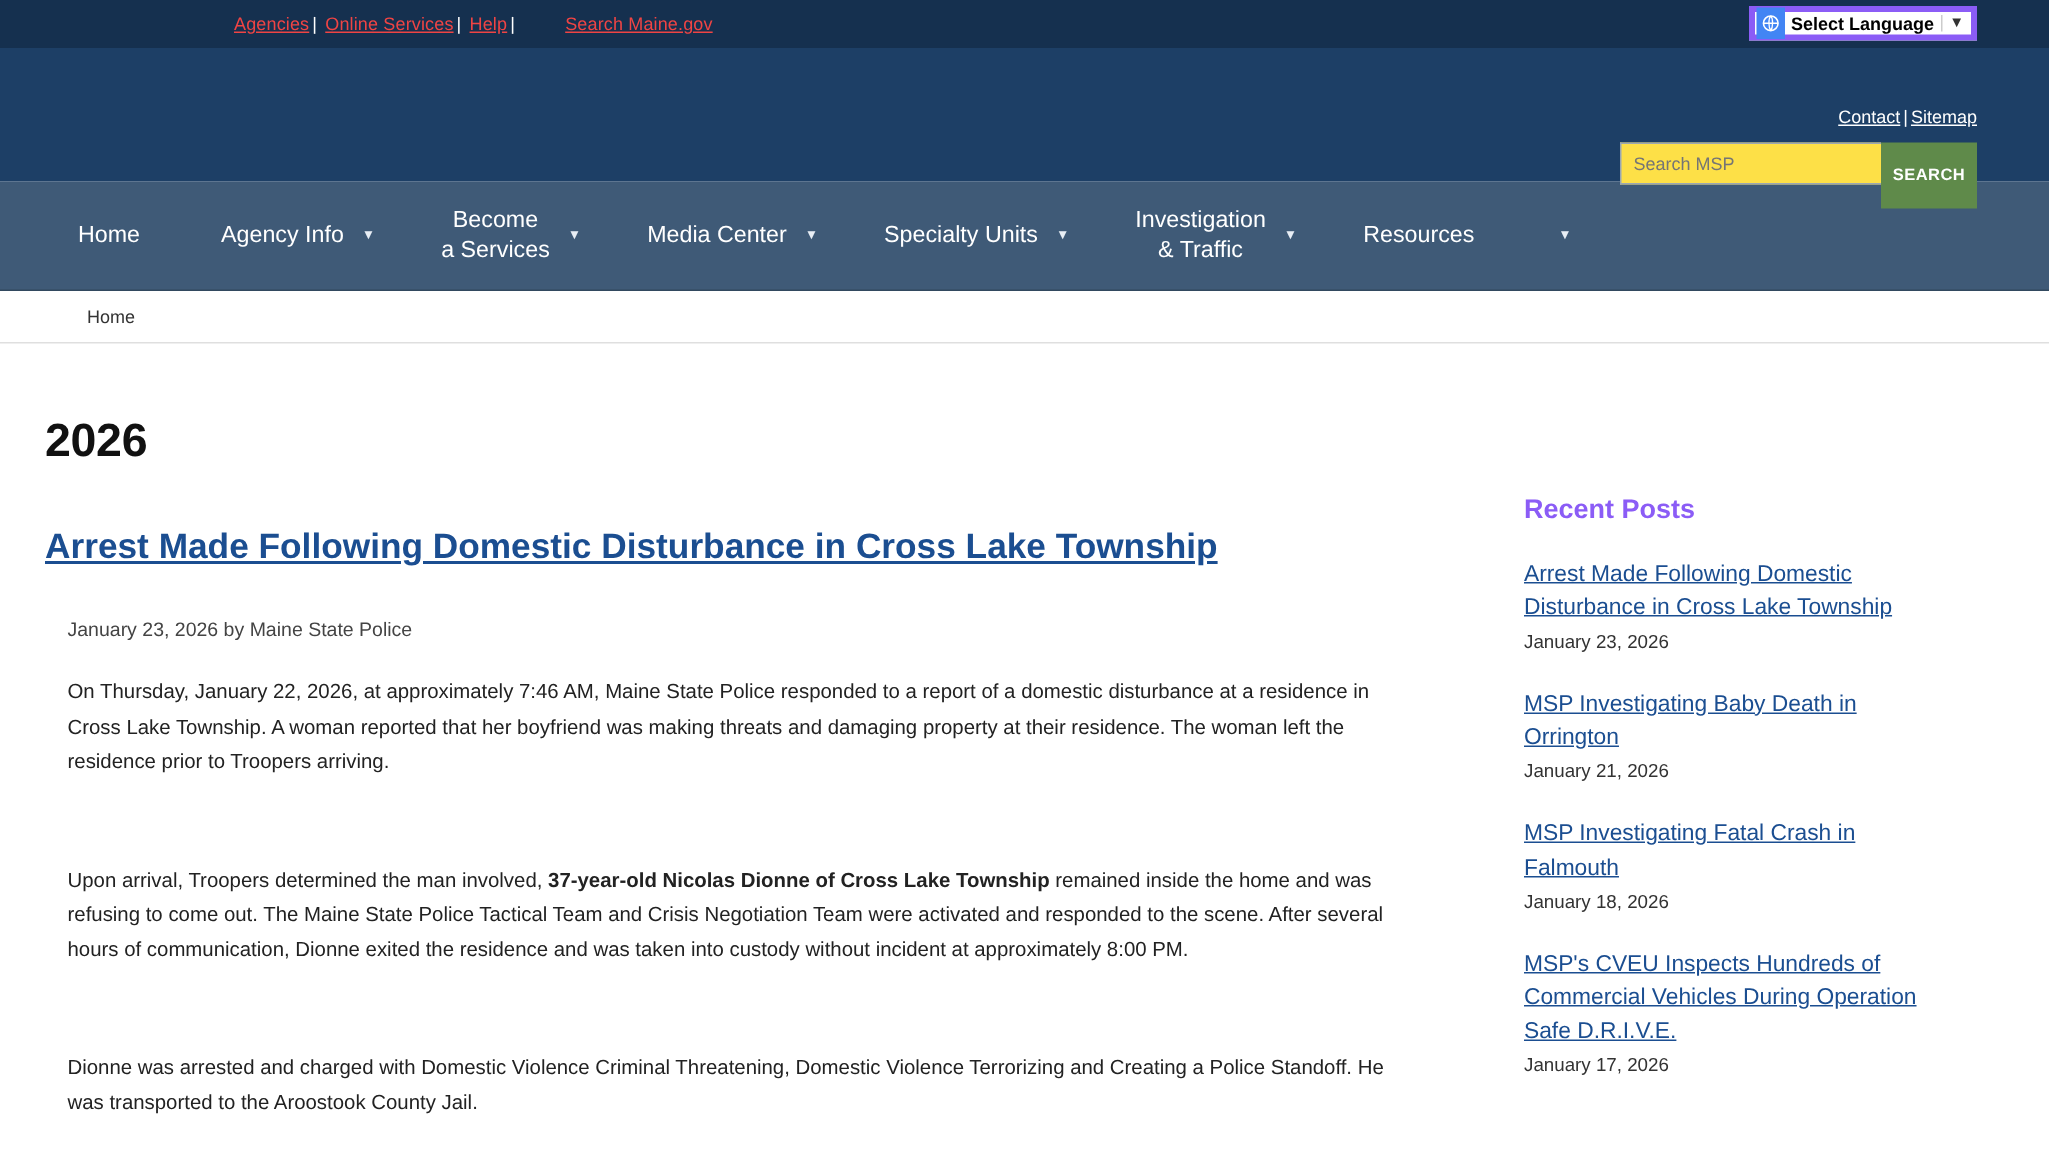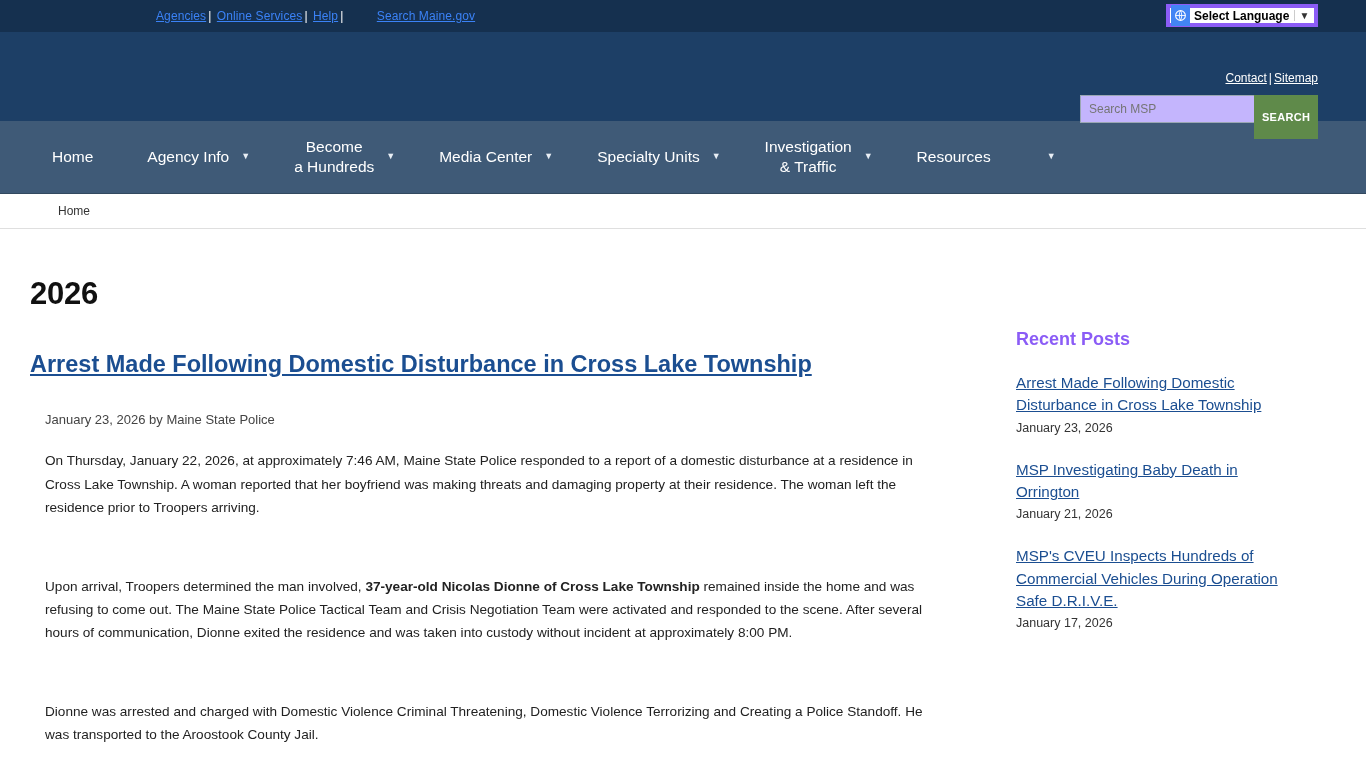--- a/index.html
+++ b/index.html
@@ -19,21 +19,21 @@
     align-items: center;
     position: relative;
   }
   .topbar-links {
     margin-left: 156px;
     font-size: 12px;
     color: #ffffff;
     letter-spacing: 0.1px;
   }
   .topbar-links a {
-    color: #3b82f6;
+    color: #ef4444;
     text-decoration: underline;
   }
   .topbar-links .sep { text-decoration: none; padding: 0 2px; }
   .topbar-links .search-maine { margin-left: 28px; }
 
   .lang-select {
     position: absolute;
     right: 48px;
     top: 4px;
     width: 152px;
@@ -83,21 +83,21 @@
     height: 28px;
   }
   .searchbox input {
     width: 174px;
     height: 28px;
     border: 1px solid #9aa7b3;
     border-right: none;
     padding: 0 8px;
     font-size: 12px;
     color: #555;
-    background: #c4b5fd;
+    background: #fde047;
     font-family: "Liberation Sans", sans-serif;
   }
   .searchbox button {
     width: 64px;
     height: 44px;
     background: #5f8a4a;
     color: #ffffff;
     border: none;
     font-size: 11px;
     font-weight: bold;
@@ -255,21 +255,21 @@
 <div class="nav">
   <div class="nav-item" id="nav-home">
     <span class="label">Home</span>
   </div>
   <div class="nav-item">
     <span class="label">Agency Info</span>
     <span class="caret">▼</span>
   </div>
   <div class="nav-item">
     <span class="label">Become
-a Hundreds</span>
+a Services</span>
     <span class="caret">▼</span>
   </div>
   <div class="nav-item">
     <span class="label">Media Center</span>
     <span class="caret">▼</span>
   </div>
   <div class="nav-item">
     <span class="label">Specialty Units</span>
     <span class="caret">▼</span>
   </div>
@@ -313,17 +313,21 @@
 
     <div class="post">
       <a href="#">Arrest Made Following Domestic Disturbance in Cross Lake Township</a>
       <div class="date">January 23, 2026</div>
     </div>
     <div class="post">
       <a href="#">MSP Investigating Baby Death in Orrington</a>
       <div class="date">January 21, 2026</div>
     </div>
     <div class="post">
+      <a href="#">MSP Investigating Fatal Crash in Falmouth</a>
+      <div class="date">January 18, 2026</div>
+    </div>
+    <div class="post">
       <a href="#">MSP's CVEU Inspects Hundreds of Commercial Vehicles During Operation Safe D.R.I.V.E.</a>
       <div class="date">January 17, 2026</div>
     </div>
   </div>
 </div>
 
 </body></html>

